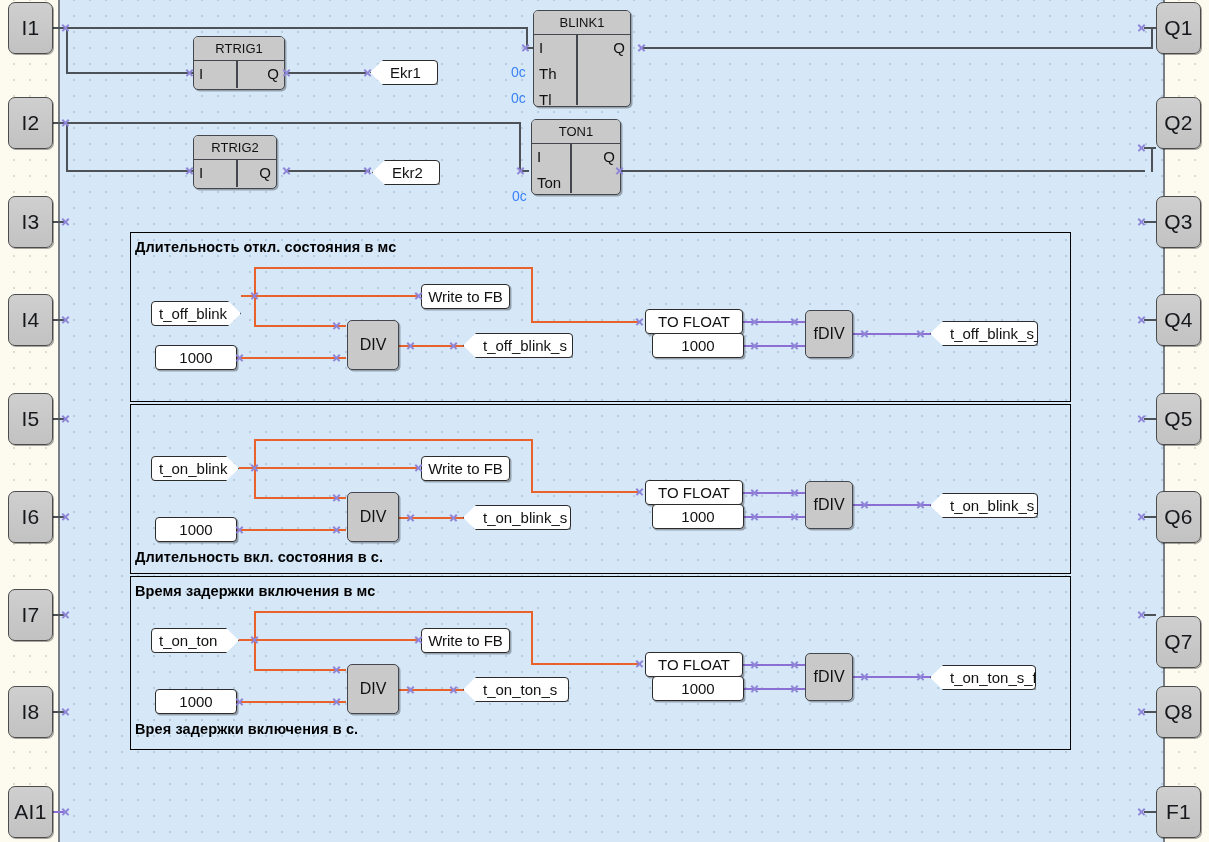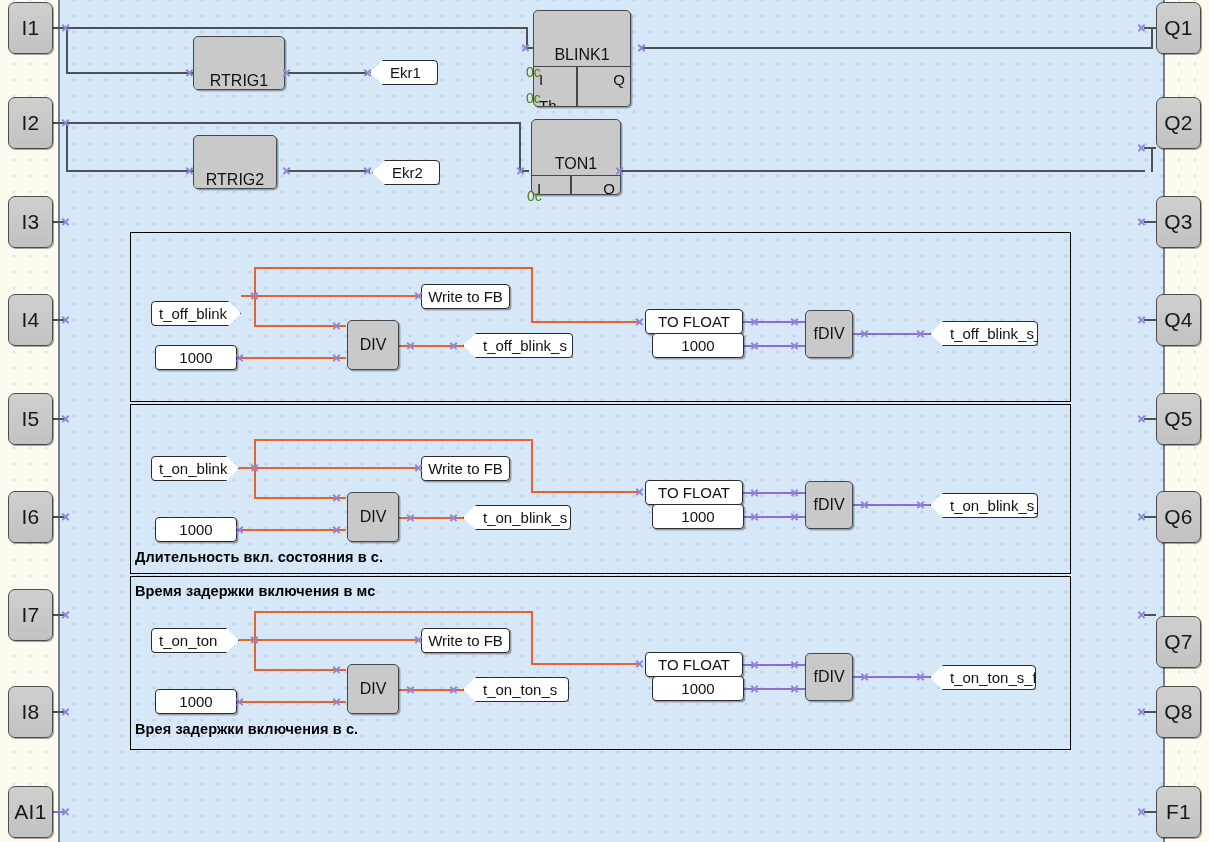--- a/index.html
+++ b/index.html
@@ -87,24 +87,23 @@
     border: 1.6px solid #43474d;
     border-radius: 5px;
     background: #c9c9c9;
     box-shadow: 1.5px 1.5px 0 rgba(0,0,0,.30);
     z-index: 7;
     overflow: hidden;
   }
   .fb-title {
     height: 24px; line-height: 24px;
     text-align: center;
-    font-size: 16px; color: #111;
+    font-size: 13px; color: #111;
     border-bottom: 1.5px solid #43474d;
     background: #c9c9c9;
-    margin-top: 32px;
   }
   .fb-body { position: relative; height: calc(100% - 25px); }
   .fb-split {
     position: absolute; top: 0; bottom: 0;
     width: 1.5px; background: #43474d;
   }
   .pin {
     position: absolute; font-size: 15px; color: #111;
   }
   .pin.in  { left: 5px; }
@@ -146,23 +145,22 @@
     clip-path: polygon(13px 0, 100% 0, 100% 100%, 13px 100%, 0 50%);
   }
   .tag.box {
     border-radius: 4px;
     justify-content: center;
   }
 
   
   .init {
     position: absolute;
-    font-size: 14px; color: #4d7c0f;
+    font-size: 14px; color: #3b82f6;
     z-index: 8;
-    margin-left: 15px;
   }
 
   
   .group {
     position: absolute;
     border: 1.6px solid #000;
     z-index: 3;
   }
   .group-label {
     position: absolute;
@@ -353,20 +351,21 @@
     </div>
   </div>
   <div class="init" style="left:512px; top:188px">0c</div>
   <div class="cx" style="left:516px; top:166px"></div>
   <div class="cx" style="left:615px; top:166px"></div>
   <div class="w h grey" style="left:621px; top:170px; width:524px"></div>
   <div class="w v grey" style="left:1151px; top:147px; height:25px"></div>
   <div class="w h grey" style="left:1144px; top:147px; width:10px"></div>
 
   <div class="group" style="left:130px; top:232px; width:941px; height:170px"></div>
+  <div class="group-label" style="left:135px; top:239px">Длительность откл. состояния в мс</div>
 
   <div class="tag var-in" style="left:151px; top:301px; width:90px">
     <span>t_off_blink</span>
   </div>
   <div class="tag box" style="left:155px; top:345px; width:82px">
     <span>1000</span>
   </div>
 
   <div class="w h orange" style="left:241px; top:295px; width:178px"></div>
   <div class="w v orange" style="left:254px; top:267px; height:60px"></div>

